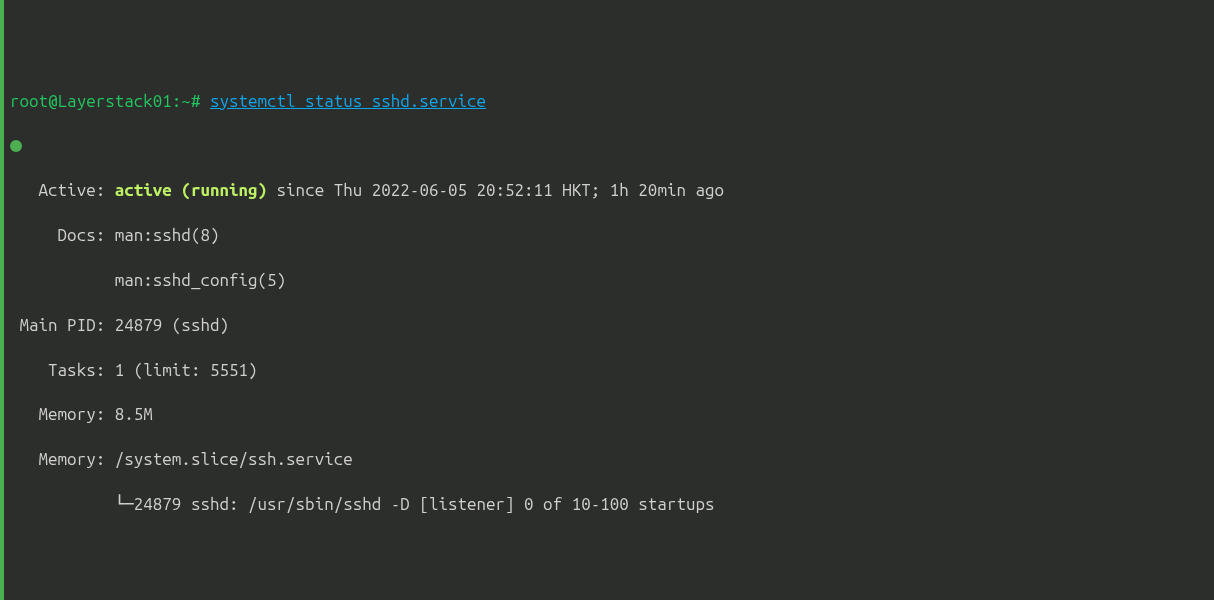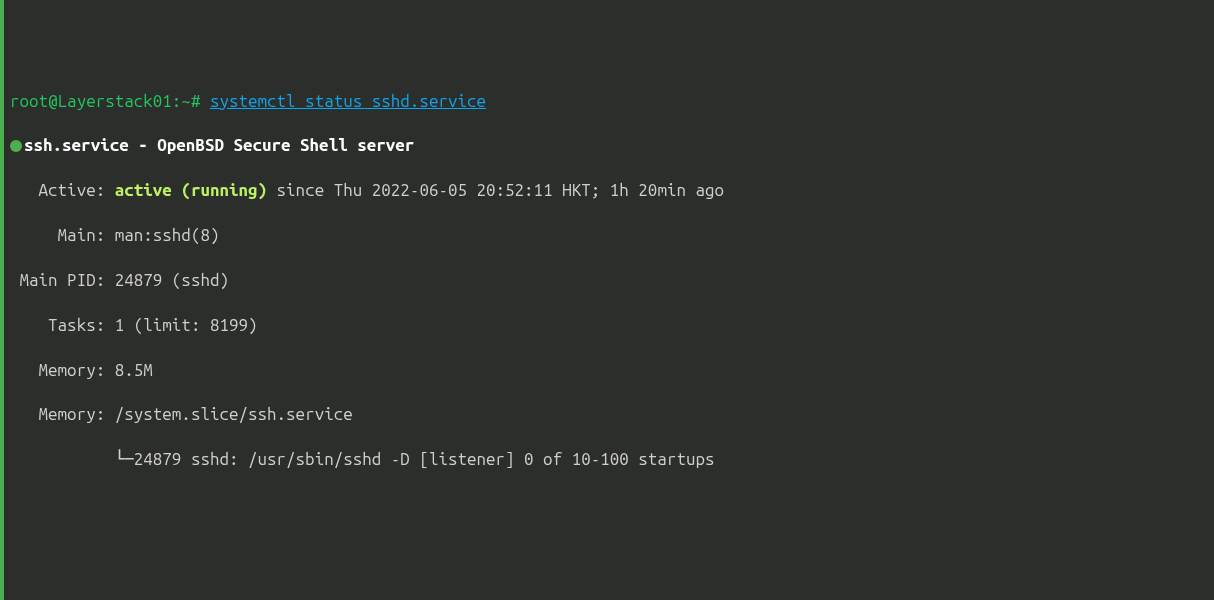--- a/index.html
+++ b/index.html
@@ -32,25 +32,26 @@
   }
   .bold-white { color: #ffffff; font-weight: bold; }
   .green { color: #bef264; font-weight: bold;}
 </style>
 </head>
 <body>
 
 
 <div class="term">
 <div><span class="prompt-user">root@Layerstack01:~# </span><span class="cmd">systemctl status sshd.service</span></div>
-<div><span class="dot"></span><span class="bold-white">ssh.service - OpenBSD Secure Shell server</span></div>
+<div><span class="dot"></span></div>
 <div><span>   Active: </span><span class="green">active (running)</span><span> since Thu 2022-06-05 20:52:11 HKT; 1h 20min ago</span></div>
-<div><span>     Main: </span><span>man:sshd(8)</span></div>
+<div><span>     Docs: </span><span>man:sshd(8)</span></div>
+<div><span>           man:sshd_config(5)</span></div>
 <div><span> Main PID: </span><span>24879 (sshd)</span></div>
-<div><span>    Tasks: </span><span>1 (limit: 8199)</span></div>
+<div><span>    Tasks: </span><span>1 (limit: 5551)</span></div>
 <div><span>   Memory: </span><span>8.5M</span></div>
 <div><span>   Memory: </span><span>/system.slice/ssh.service</span></div>
 <div><span>           └─24879 sshd: /usr/sbin/sshd -D [listener] 0 of 10-100 startups</span></div>
 <div> </div>
 
 
 
 
 
 

